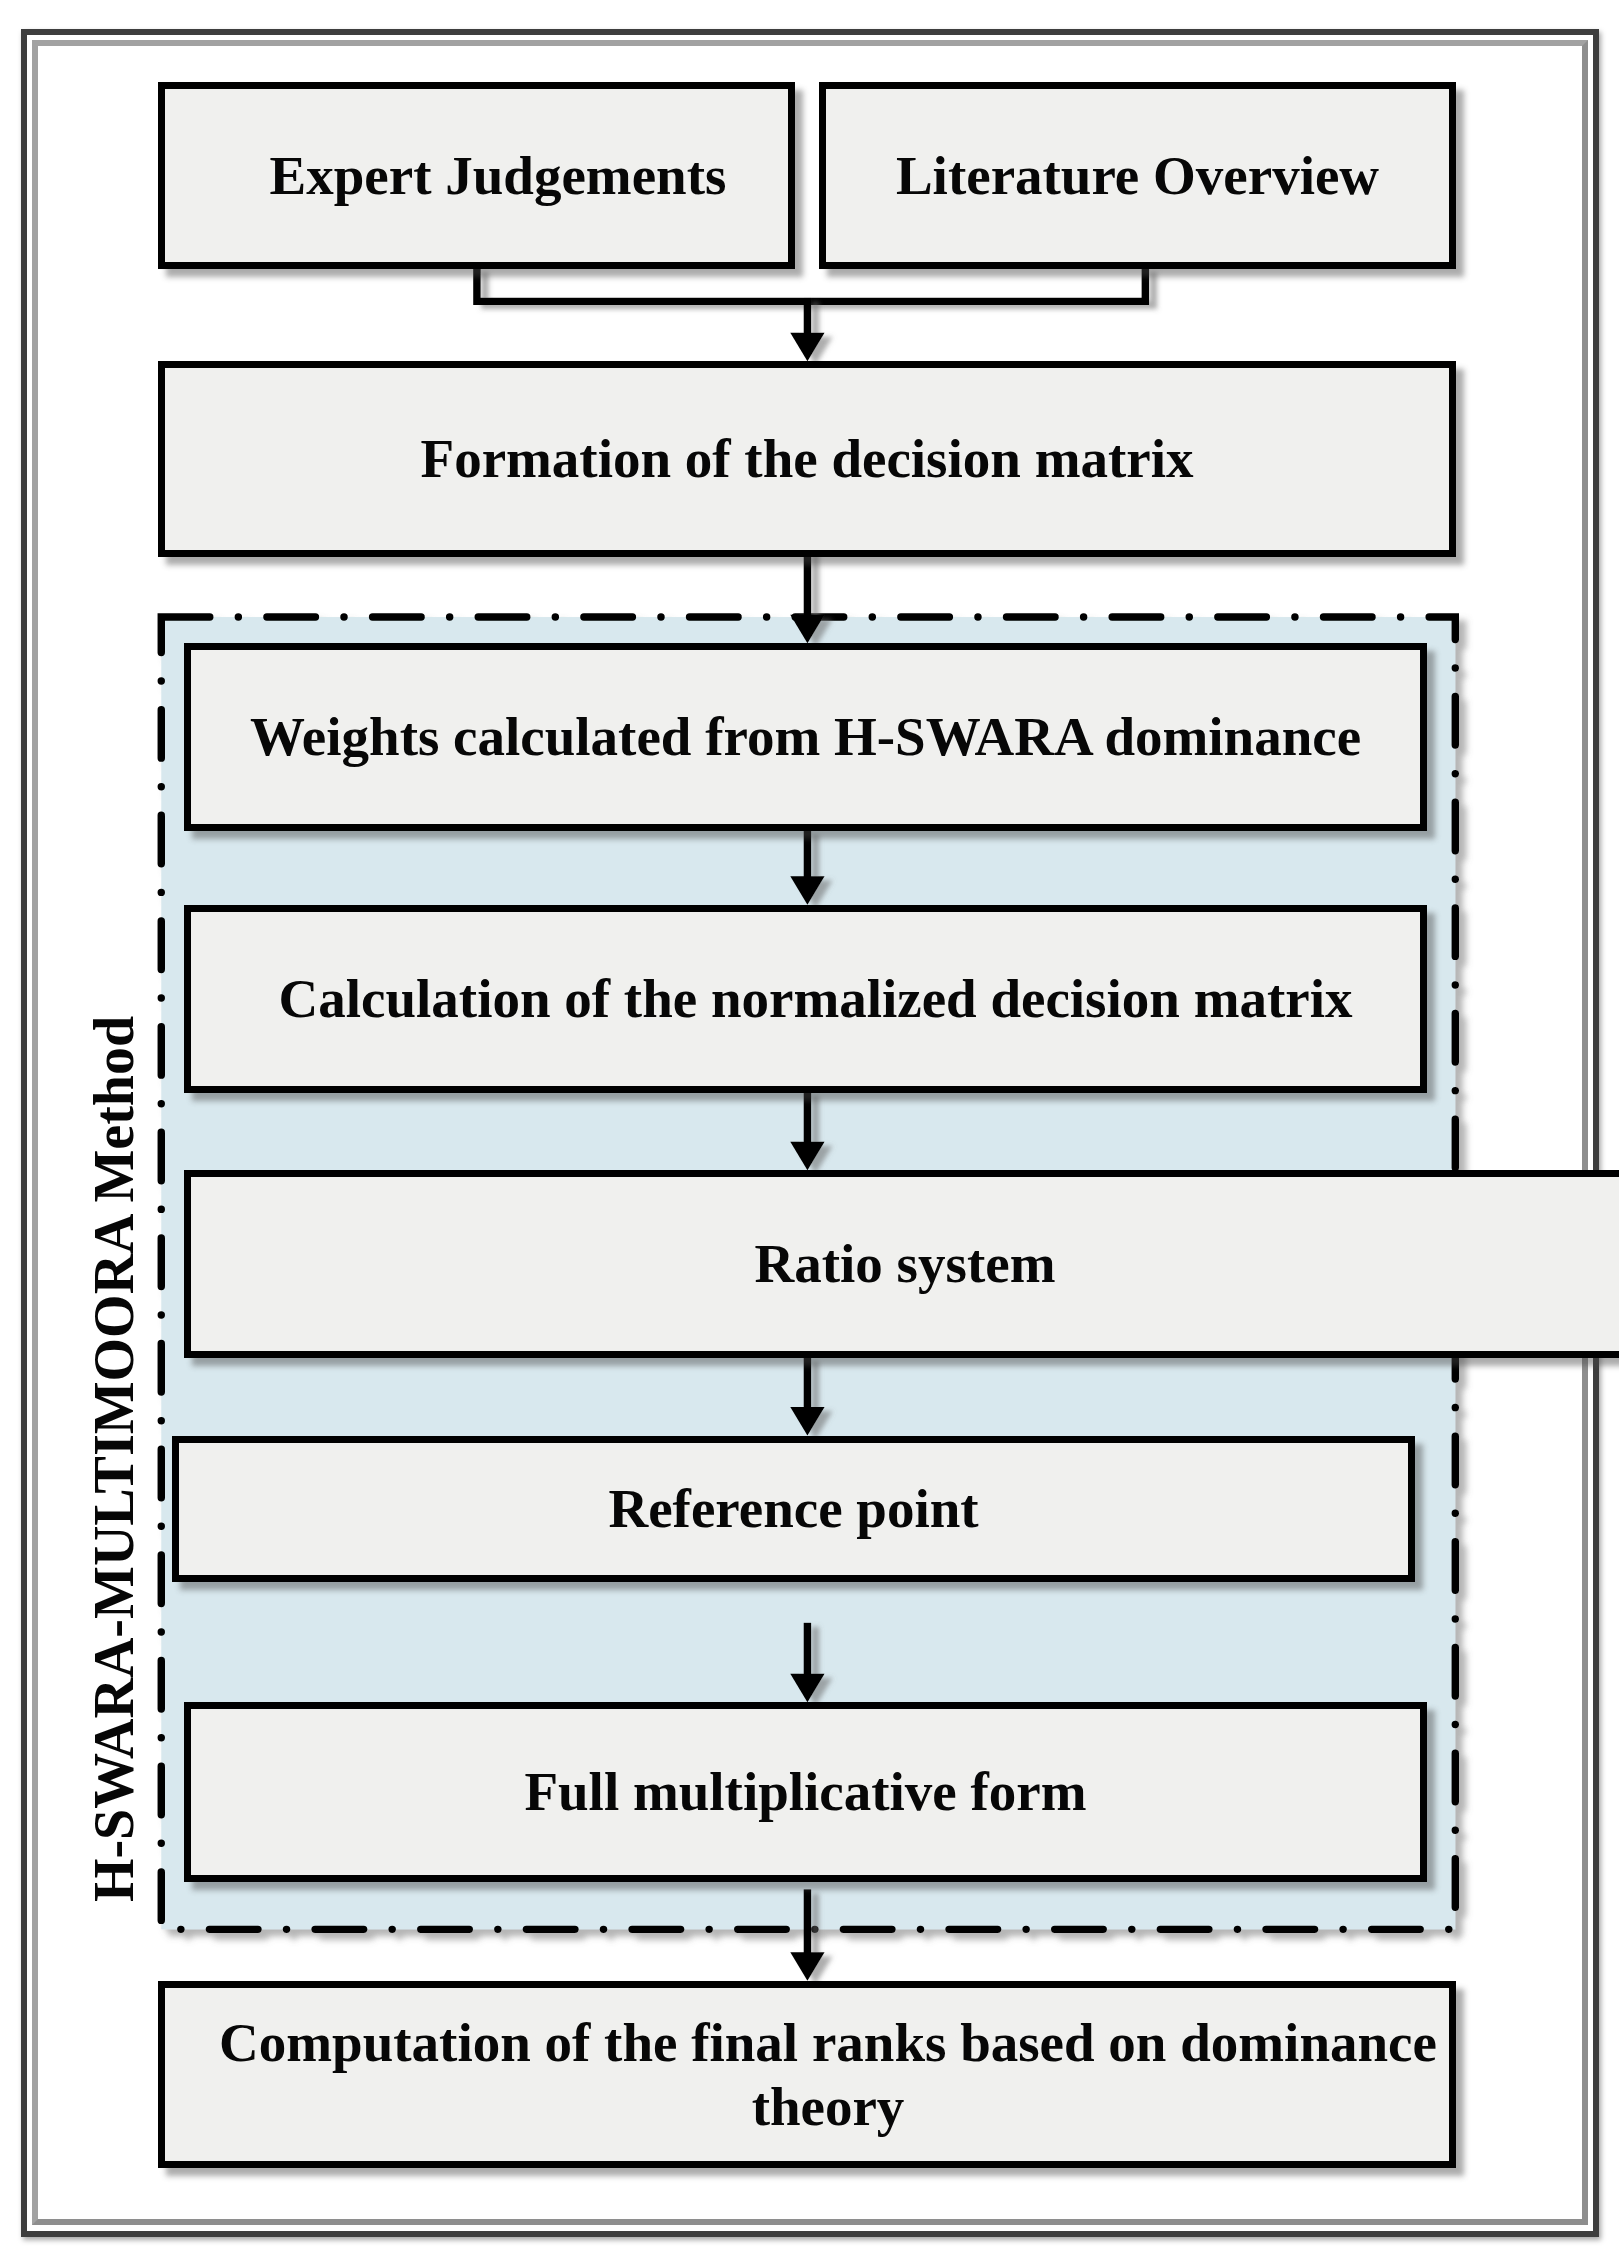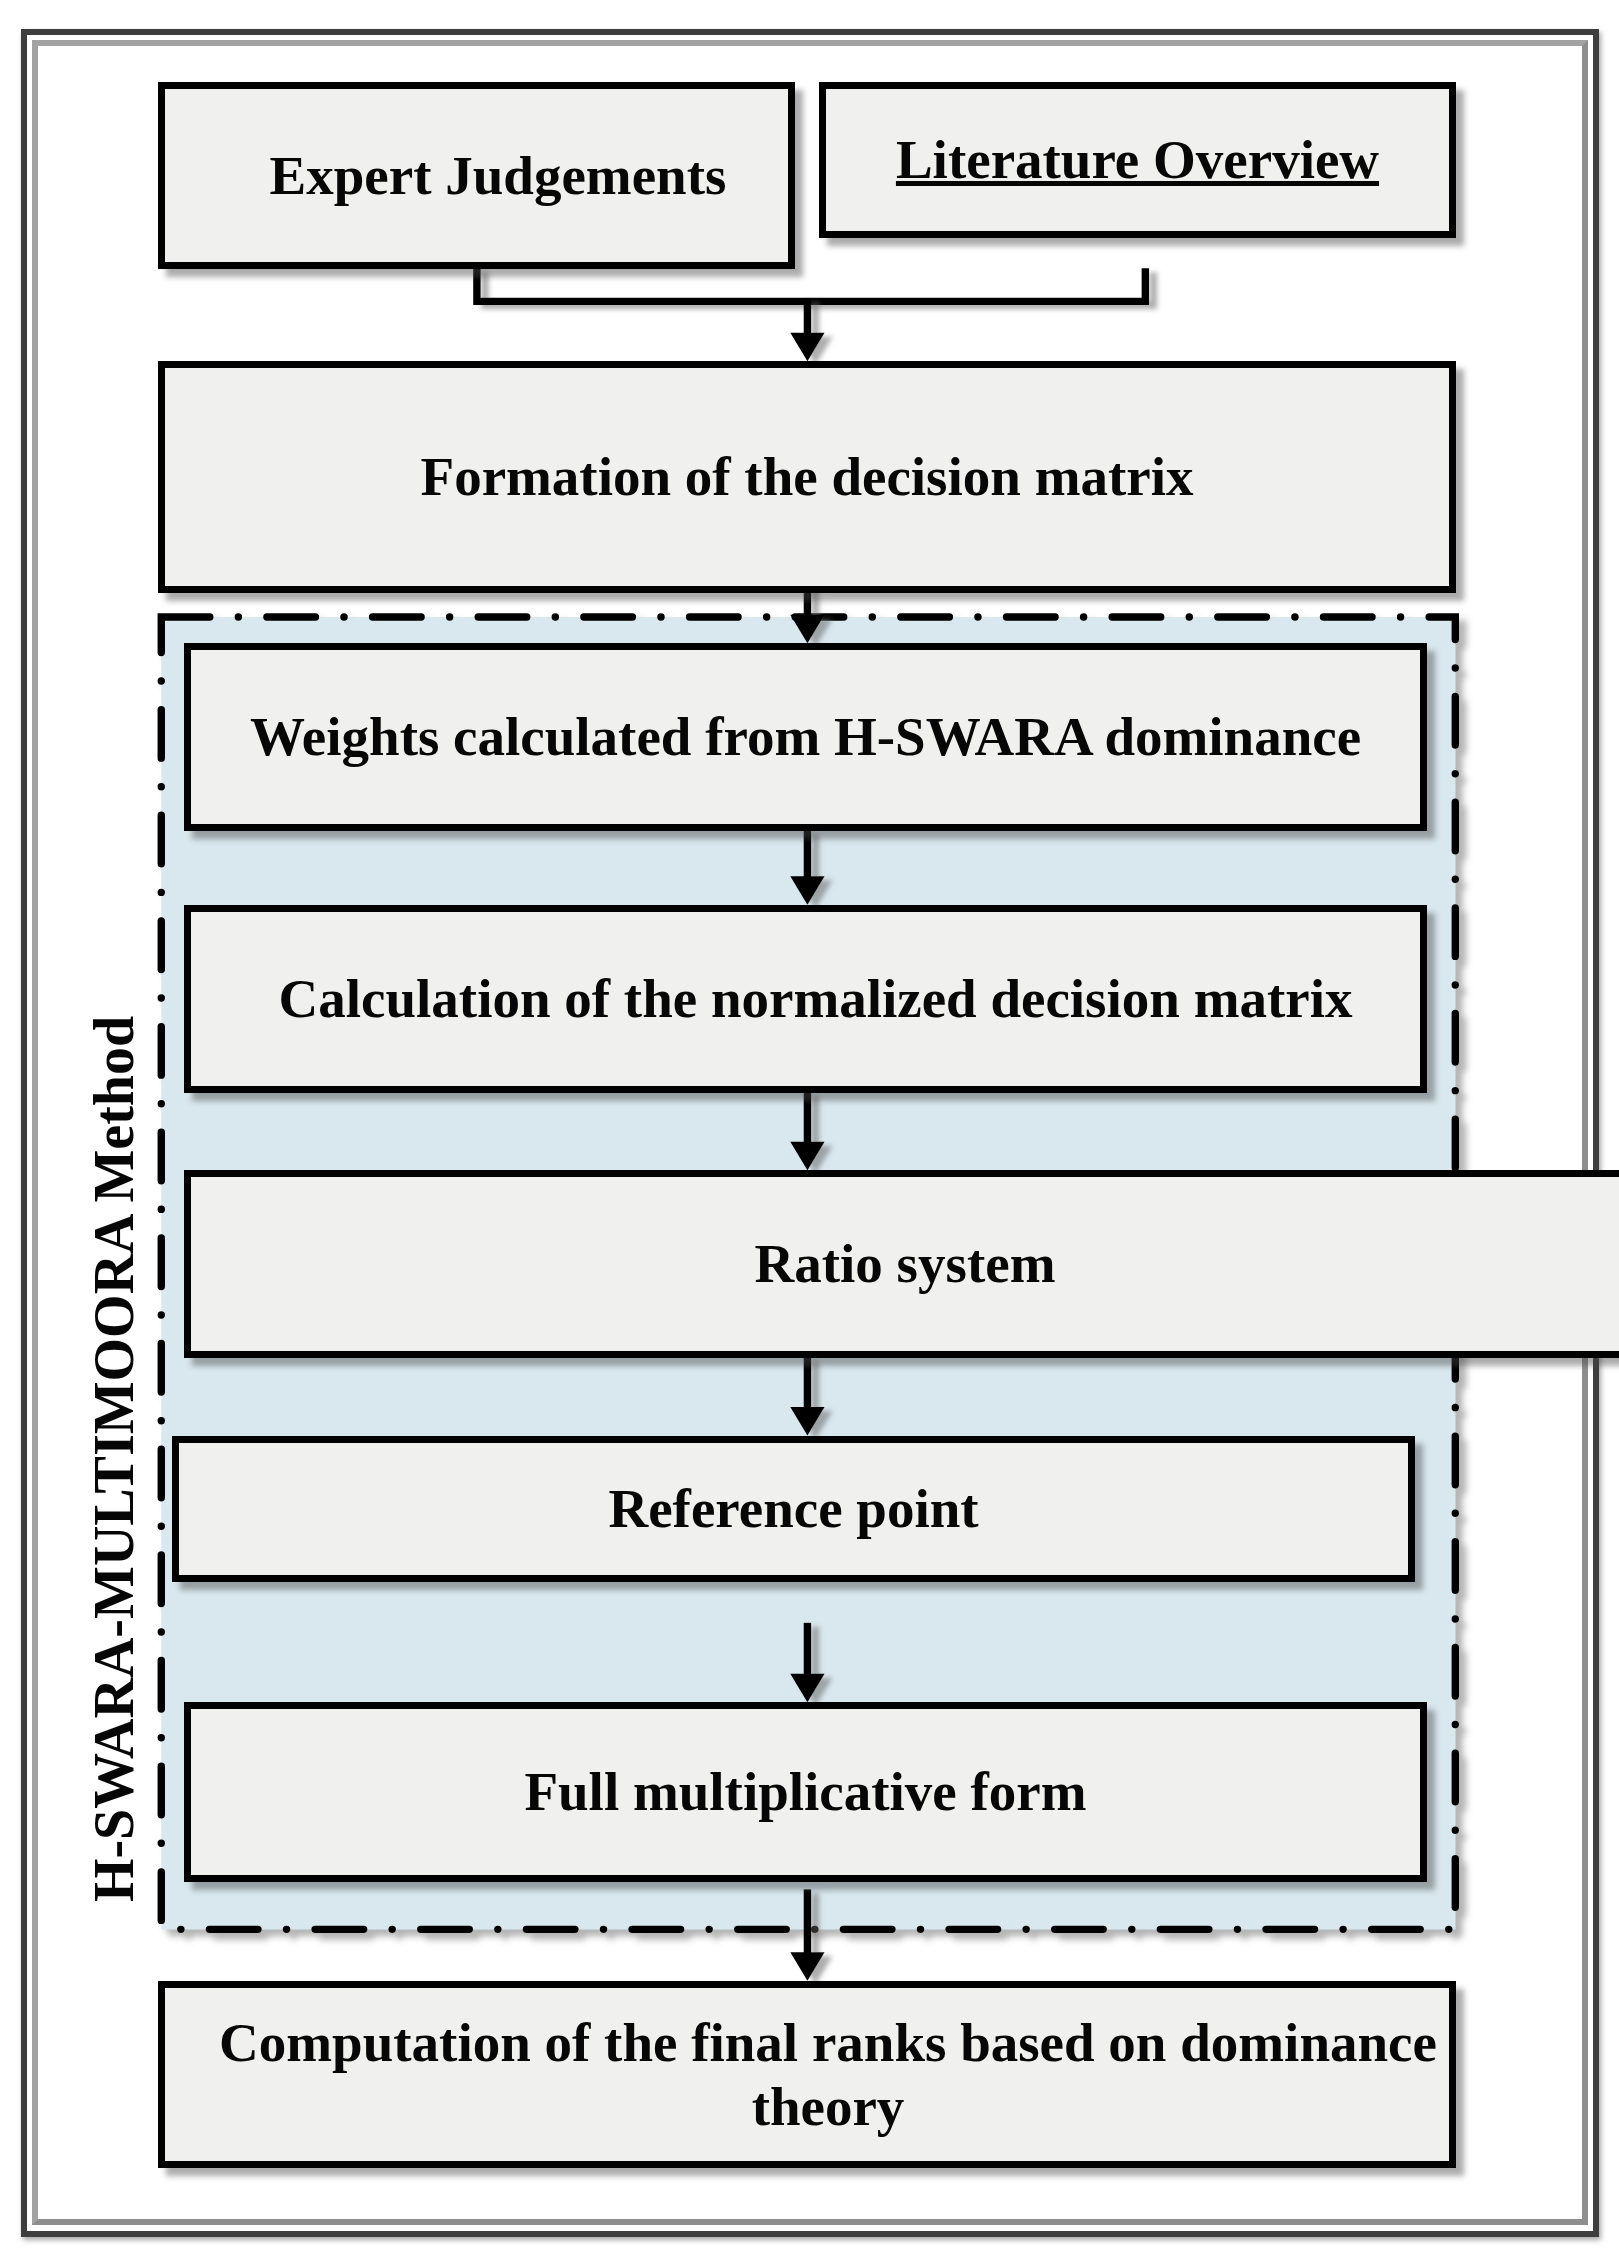--- a/index.html
+++ b/index.html
@@ -106,25 +106,25 @@
   <g filter="url(#arrowShadow)">
     <line x1="1414" y1="3310" x2="1414" y2="3425" stroke="#000" stroke-width="13"></line>
     <polygon points="1384,3420 1444,3420 1414,3470" fill="#000"></polygon>
   </g>
 </svg>
 
 <div class="node" style="left:158px; top:82px; width:637px; height:187px;padding-left:43px;">
   <span class="lbl">Expert Judgements</span>
 </div>
 
-<div class="node" style="left:819px; top:82px; width:637px; height:156px;text-decoration:underline;">
+<div class="node" style="left:819px; top:82px; width:637px; height:187px;">
   <span class="lbl">Literature Overview</span>
 </div>
 
-<div class="node" style="left:158px; top:361px; width:1298px; height:232px;">
+<div class="node" style="left:158px; top:361px; width:1298px; height:196px;">
   <span class="lbl">Formation of the decision matrix</span>
 </div>
 
 <div class="node" style="left:184px; top:643px; width:1243px; height:188px;">
   <span class="lbl">Weights calculated from H-SWARA dominance</span>
 </div>
 
 <div class="node" style="left:184px; top:905px; width:1243px; height:188px;padding-left:20px;">
   <span class="lbl">Calculation of the normalized decision matrix</span>
 </div>

